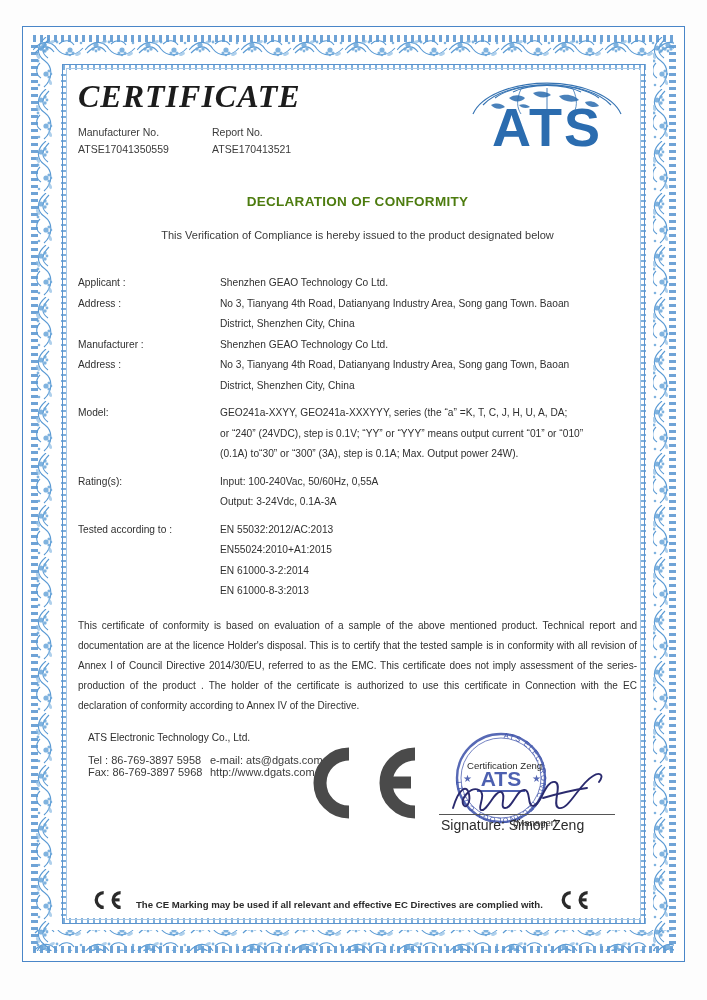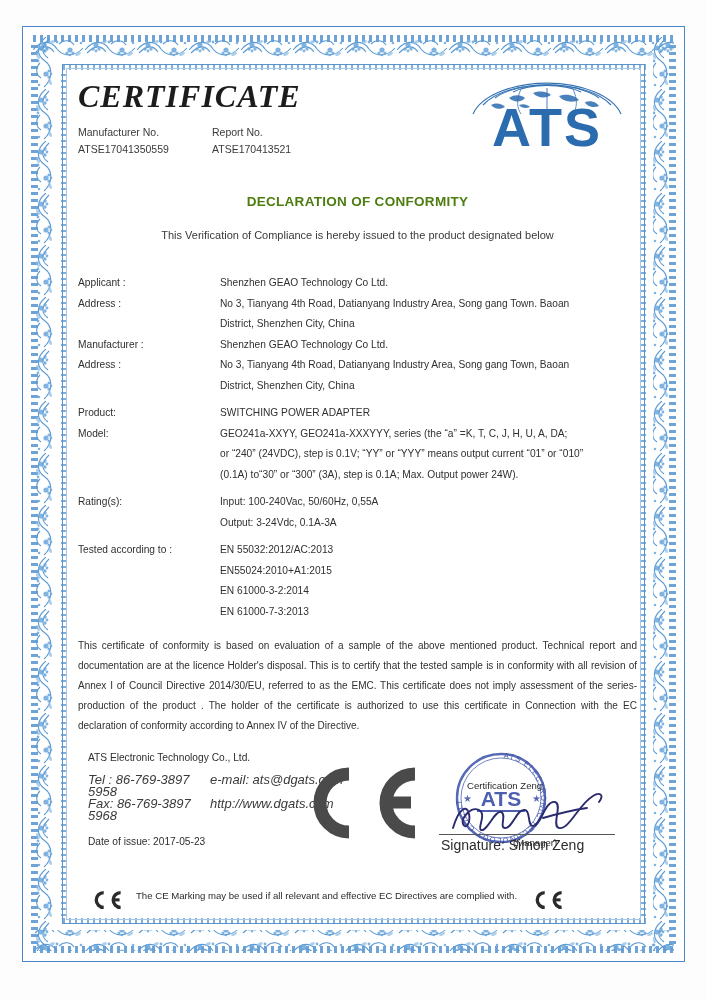--- a/index.html
+++ b/index.html
@@ -131,24 +131,23 @@
 
   .footer { position: relative; margin-top: 16px; }
   .company {
     font-size: 10.2px;
     color: #2e2e2e;
     margin-left: 10px;
   }
   .contact {
     margin-top: 11px;
     margin-left: 10px;
-    font-size: 13px;
+    font-size: 11px;
     color: #3a3a3a;
     line-height: 12px;
-    font-style: italic;
   }
   .contact .c-line { display: flex; }
   .contact .c-a { width: 122px; flex: 0 0 122px; }
   .dateline {
     margin-top: 14px;
     margin-left: 10px;
     font-size: 10.2px;
     color: #2e2e2e;
   }
 
@@ -187,21 +186,21 @@
   }
   .sig-role {
     position: absolute; left: 74px; top: 93px;
     font-size: 9.6px; color: #2b2b2b; white-space: nowrap;
   }
 
   
   .ce-strip {
     position: absolute;
     left: 8px; right: 0; bottom: 6px;
-    display: flex; align-items: flex-start; gap: 10px;
+    display: flex; align-items: flex-end; gap: 10px; font-weight: bold;
   }
   .ce-strip .note { font-size: 9.6px; color: #2b2b2b; }
   .ce-sm { width: 40px; height: 20px; flex: 0 0 40px; }
 </style>
 </head>
 <body>
 
 <div id="page">
 
   <div class="frame-outer"></div>
@@ -330,24 +329,20 @@
         <div class="row">
           <div class="lbl">Address :</div>
           <div class="val">No 3, Tianyang 4th Road, Datianyang Industry Area, Song gang Town, Baoan</div>
         </div>
         <div class="row cont">
           <div class="lbl">Address :</div>
           <div class="val">District, Shenzhen City, China</div>
         </div>
         <div class="gap-s"></div>
         <div class="row">
-          <div class="lbl">Product:</div>
-          <div class="val">SWITCHING POWER ADAPTER</div>
-        </div>
-        <div class="row">
           <div class="lbl">Model:</div>
           <div class="val">GEO241a-XXYY, GEO241a-XXXYYY, series (the “a” =K, T, C, J, H, U, A, DA;</div>
         </div>
         <div class="row cont">
           <div class="lbl">Model:</div>
           <div class="val">or “240” (24VDC), step is 0.1V; “YY” or “YYY” means output current “01” or “010”</div>
         </div>
         <div class="row cont">
           <div class="lbl">Model:</div>
           <div class="val">(0.1A) to“30” or “300” (3A), step is 0.1A; Max. Output power 24W).</div>
@@ -369,42 +364,41 @@
         <div class="row cont">
           <div class="lbl">Tested according to :</div>
           <div class="val">EN55024:2010+A1:2015</div>
         </div>
         <div class="row cont">
           <div class="lbl">Tested according to :</div>
           <div class="val">EN 61000-3-2:2014</div>
         </div>
         <div class="row cont">
           <div class="lbl">Tested according to :</div>
-          <div class="val">EN 61000-7-3:2013</div>
+          <div class="val">EN 61000-8-3:2013</div>
         </div>
       </div>
 
     <div class="para">This certificate of conformity is based on evaluation of a sample of the above mentioned product. Technical report and documentation are at the licence Holder's disposal. This is to certify that the tested sample is in conformity with all revision of Annex I of Council Directive 2014/30/EU, referred to as the EMC. This certificate does not imply assessment of the series-production of the product . The holder of the certificate is authorized to use this certificate in Connection with the EC declaration of conformity according to Annex IV of the Directive.</div>
 
     <div class="footer">
 
       <div class="company">ATS Electronic Technology Co., Ltd.</div>
 
       <div class="contact">
         <div class="c-line">
           <span class="c-a">Tel : 86-769-3897 5958</span>
           <span>e-mail: ats@dgats.com</span>
         </div>
         <div class="c-line">
           <span class="c-a">Fax: 86-769-3897 5968</span>
           <span>http://www.dgats.com</span>
         </div>
       </div>
 
-      <div class="dateline">Date of issue: 2017-05-23</div>
 
       <div class="ce-big">
         <svg width="130" height="78" viewBox="0 0 130 78" xmlns="http://www.w3.org/2000/svg">
           <g fill="none" stroke="#4a4a4a" stroke-width="13">
             <path d="M56 10 A29 29 0 1 0 56 68"></path>
           </g>
           <g fill="none" stroke="#4a4a4a" stroke-width="13">
             <path d="M122 10 A29 29 0 1 0 122 68"></path>
           </g>
           <rect x="92" y="32.5" width="26" height="12" fill="#4a4a4a"></rect>

